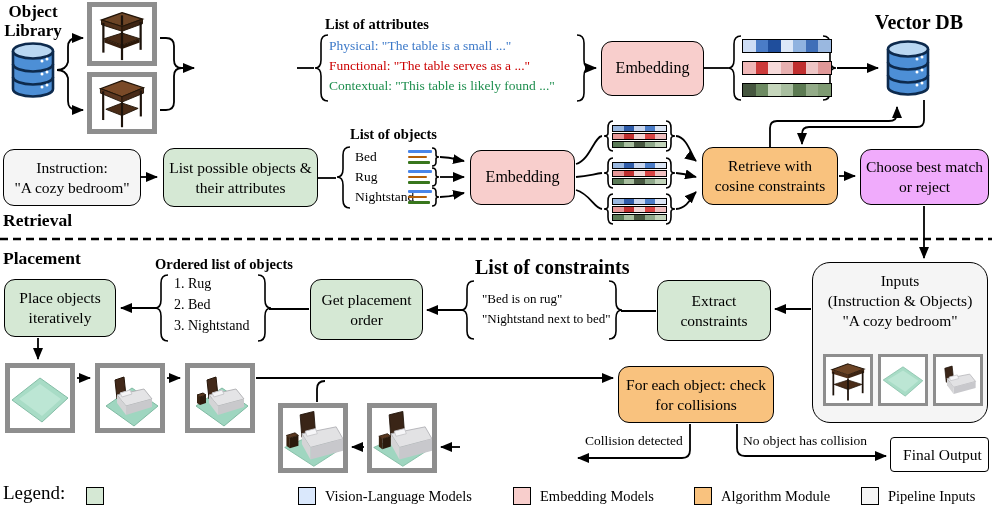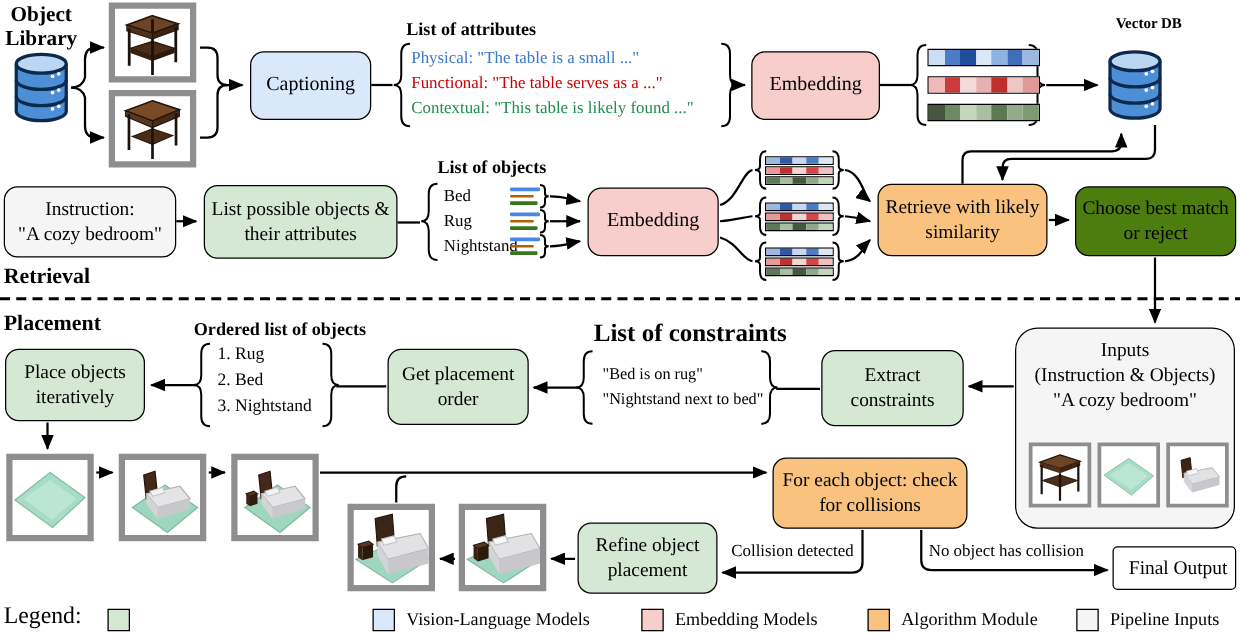--- a/index.html
+++ b/index.html
@@ -96,21 +96,21 @@
       <path d="M613,194 Q608,194 608,201 L608,206 Q608,209 604,209 Q608,209 608,212 L608,217 Q608,224 613,224"></path>
       <path d="M666,194 Q671,194 671,201 L671,206 Q671,209 675,209 Q671,209 671,212 L671,217 Q671,224 666,224"></path>
       <path d="M168,275 Q161,275 161,283 L161,300 Q161,308 155,308 Q161,308 161,316 L161,333 Q161,341 168,341"></path>
       <path d="M258,275 Q265,275 265,283 L265,300 Q265,308 271,308 Q265,308 265,316 L265,333 Q265,341 258,341"></path>
       <path d="M474,281 Q467,281 467,289 L467,302 Q467,310 461,310 Q467,310 467,318 L467,331 Q467,339 474,339"></path>
       <path d="M609,281 Q616,281 616,289 L616,302 Q616,310 622,310 Q616,310 616,318 L616,331 Q616,339 609,339"></path>
     </g>
   </svg>
 
   <div class="lbl bold" style="left:1px;top:2px;width:64px;text-align:center;font-size:17px;line-height:1.12;white-space:normal;">Object Library</div>
-  <div class="lbl bold" style="left:857px;top:11px;width:124px;text-align:center;font-size:12px;">Vector DB</div>
+  <div class="lbl bold" style="left:857px;top:11px;width:124px;text-align:center;font-size:20px;">Vector DB</div>
   <div class="lbl bold" style="left:3px;top:210px;font-size:17.5px;">Retrieval</div>
   <div class="lbl bold" style="left:3px;top:248px;font-size:17.5px;">Placement</div>
 
   <div class="lbl" style="left:9px;top:41px;">
     <svg width="48" height="58" viewBox="0 0 48 58">
       <path d="M4,10 V48 a20,7.5 0 0 0 40,0 V10" fill="#4d8fd6" stroke="#0d2a4d" stroke-width="2.6"></path>
       <path d="M4,23 a20,7.5 0 0 0 40,0" fill="none" stroke="#0d2a4d" stroke-width="2.6"></path>
       <path d="M4,36 a20,7.5 0 0 0 40,0" fill="none" stroke="#0d2a4d" stroke-width="2.6"></path>
       <ellipse cx="24" cy="10" rx="20" ry="7.5" fill="#b9d7f2" stroke="#0d2a4d" stroke-width="2.6"></ellipse>
       <g fill="#fff">
@@ -163,21 +163,20 @@
       <polygon points="30,22 54,12 54,18 30,28" fill="#472a18" stroke="#221509"></polygon>
       <polygon points="12,36 30,43 48,35 30,29" fill="#4a2c17" stroke="#221509"></polygon>
       <g stroke="#1c120a" stroke-width="2.4">
           <path d="M9,16 V48"></path>
           <path d="M30,28 V56"></path>
           <path d="M51,15 V44"></path>
         </g>
     </svg>
   </div>
 
-  <div class="box" style="left: 200px; top: 41px; width: 97px; height: 55px; font-size: 16px; background: rgb(218, 232, 252);">Captioning</div>
   <div class="box" style="left: 601px; top: 41px; width: 103px; height: 55px; font-size: 16px; background: rgb(248, 206, 204);">Embedding</div>
 
   <div class="lbl bold" style="left:325px;top:16px;font-size:14.5px;">List of attributes</div>
   <div class="lbl" style="left: 329px; top: 38px; font-size: 13.5px; color: rgb(59, 120, 200);">Physical: "The table is a small ..."</div>
   <div class="lbl" style="left: 329px; top: 58px; font-size: 13.5px; color: rgb(204, 0, 0);">Functional: "The table serves as a ..."</div>
   <div class="lbl" style="left: 329px; top: 78px; font-size: 13.5px; color: rgb(30, 142, 78);">Contextual: "This table is likely found ..."</div>
 
   <div class="vec" style="left:742px;top:39px;width:90px;height:14px;">
       <div style="background: rgb(205, 221, 245);"></div>
       <div style="background: rgb(74, 124, 199);"></div>
@@ -293,22 +292,22 @@
       <div style="background: rgb(240, 192, 192);"></div>
     </div>
   <div class="vec" style="left:612px;top:214px;width:55px;height:7px;">
       <div style="background: rgb(90, 122, 86);"></div>
       <div style="background: rgb(169, 191, 160);"></div>
       <div style="background: rgb(70, 86, 63);"></div>
       <div style="background: rgb(143, 168, 138);"></div>
       <div style="background: rgb(194, 212, 186);"></div>
     </div>
 
-  <div class="box" style="left: 702px; top: 147px; width: 136px; height: 58px; background: rgb(249, 194, 126);">Retrieve with likely similarity</div>
-  <div class="box" style="left: 860px; top: 149px; width: 129px; height: 56px; background: #4d7c0f;">Choose best match or reject</div>
+  <div class="box" style="left: 702px; top: 147px; width: 136px; height: 58px; background: rgb(249, 194, 126);">Retrieve with cosine constraints</div>
+  <div class="box" style="left: 860px; top: 149px; width: 129px; height: 56px; background: #f0abfc;">Choose best match or reject</div>
 
   <div class="box" style="left: 4px; top: 279px; width: 112px; height: 58px; background: rgb(213, 232, 212);">Place objects iteratively</div>
 
   <div class="lbl bold" style="left:155px;top:256px;font-size:14.5px;text-align:center;">Ordered list of objects</div>
   <div class="lbl" style="left:174px;top:276px;font-size:14px;">1. Rug</div>
   <div class="lbl" style="left:174px;top:297px;font-size:14px;">2. Bed</div>
   <div class="lbl" style="left:174px;top:318px;font-size:14px;">3. Nightstand</div>
 
   <div class="box" style="left: 310px; top: 279px; width: 113px; height: 61px; background: rgb(213, 232, 212);">Get placement order</div>
 
@@ -404,21 +403,20 @@
       <polygon points="32,46 70,36 70,50 32,60" fill="#c8c8cc"></polygon>
       <polygon points="22,30 32,46 32,60 22,42" fill="#d4d4d6"></polygon>
       <polygon points="26,27 38,24 40,30 28,33" fill="#f6f6f8" stroke="#c4c4c8"></polygon>
       <polygon points="8,33 18,30 22,33 12,36" fill="#5a3820" stroke="#2a1a0c"></polygon>
       <polygon points="8,33 12,36 12,48 8,45" fill="#38220f"></polygon>
       <polygon points="12,36 22,33 22,45 12,48" fill="#2a1a0c"></polygon>
     </svg>
   </div>
 
   <div class="box" style="left: 618px; top: 366px; width: 156px; height: 57px; background: rgb(249, 194, 126);">For each object: check for collisions</div>
-  <div class="box" style="left: 462px; top: 418px; width: 112px; height: 57px; background: rgb(213, 232, 212);">Refine object placement</div>
   <div class="box" style="left: 890px; top: 437px; width: 99px; height: 35px; border-radius: 4px; background: rgb(255, 255, 255); padding-left: 10px;">Final Output</div>
 
   <div class="lbl" style="left:585px;top:433px;font-size:13.5px;">Collision detected</div>
   <div class="lbl" style="left:743px;top:433px;font-size:13.5px;">No object has collision</div>
 
   <div class="lbl" style="left:3px;top:482px;font-size:19px;">Legend:</div>
   <div class="sw" style="left: 86px; top: 487px; background: rgb(213, 232, 212);"></div>
   <div class="sw" style="left: 298px; top: 487px; background: rgb(218, 232, 252);"></div>
   <div class="lbl" style="left:325px;top:488px;font-size:14.5px;">Vision-Language Models</div>
   <div class="sw" style="left: 513px; top: 487px; background: rgb(248, 206, 204);"></div>

